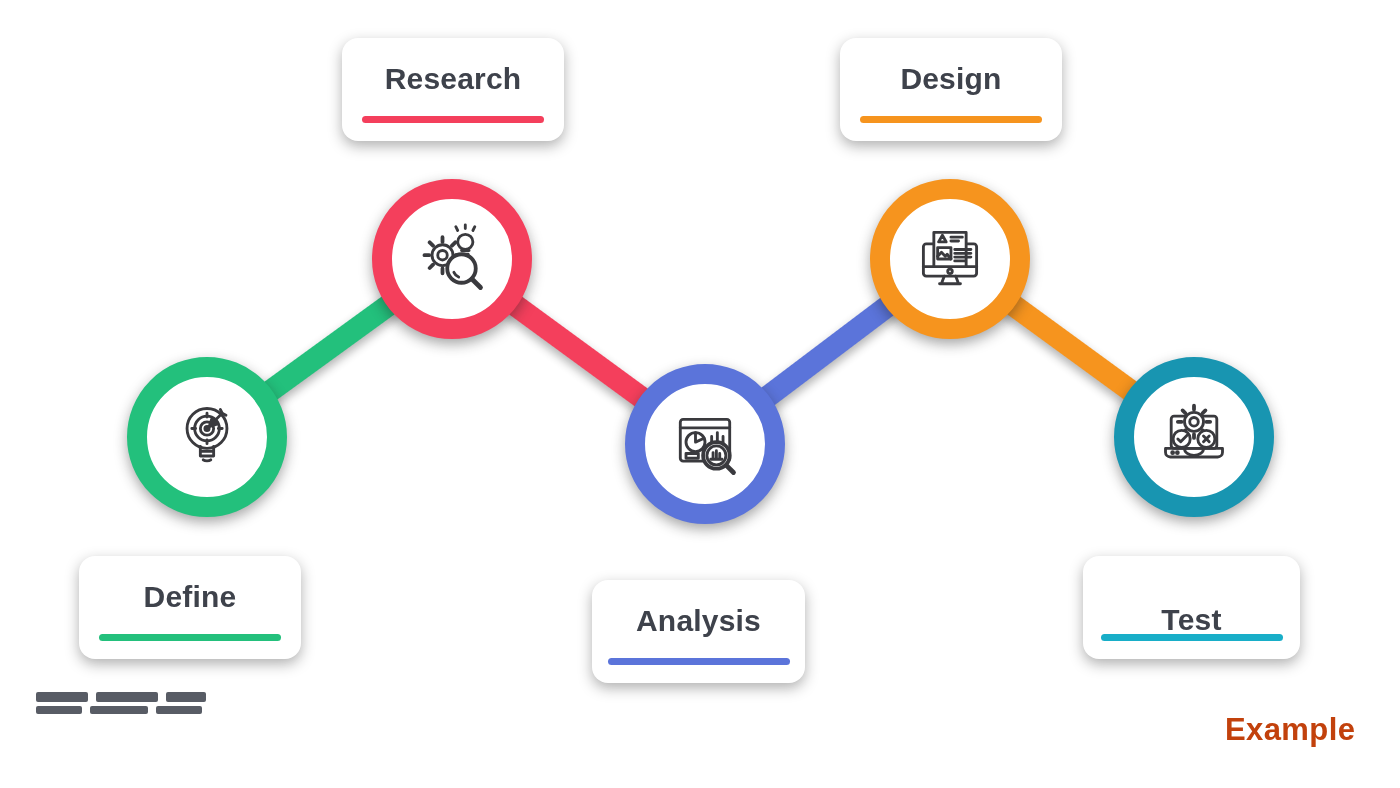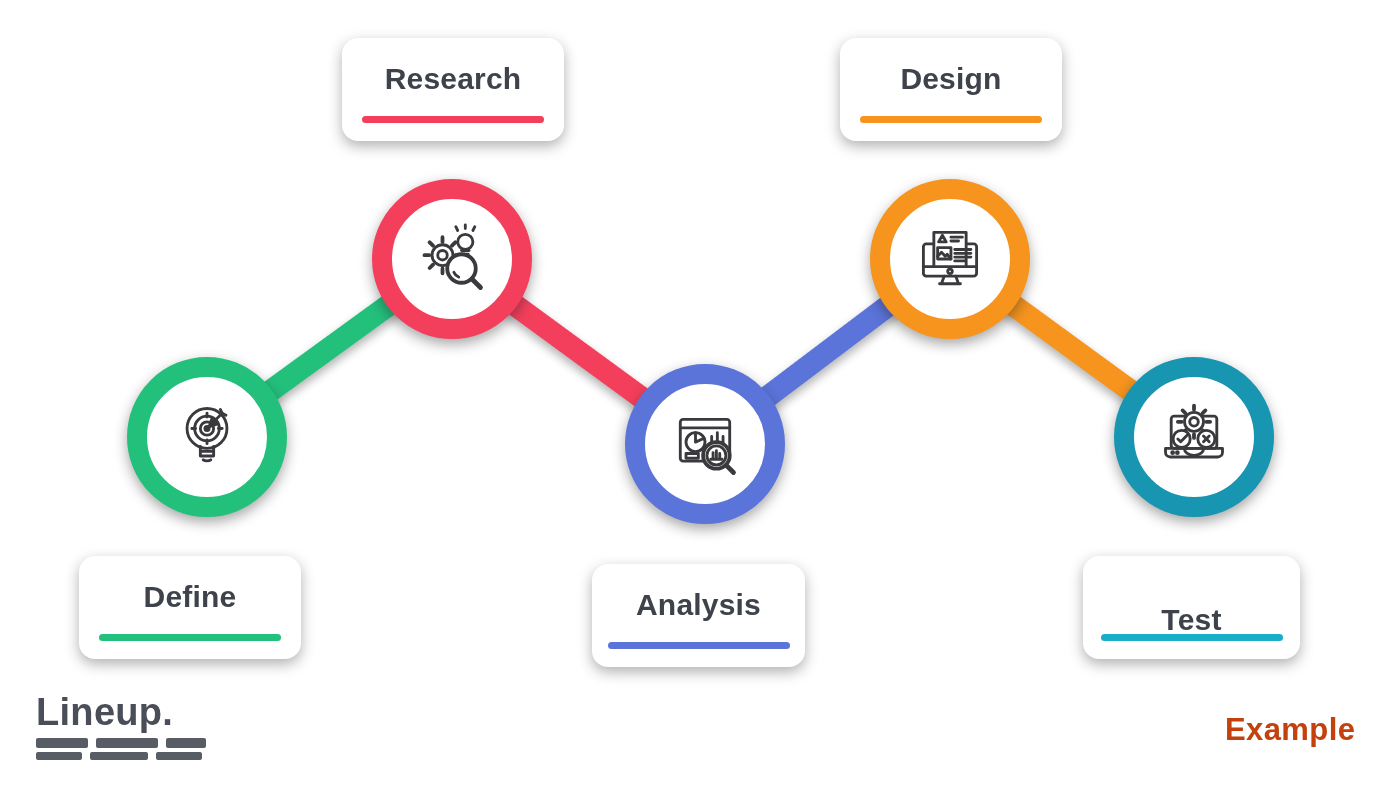--- a/index.html
+++ b/index.html
@@ -16,21 +16,21 @@
   .label-card .stage-label{
     margin-top:24px;font-size:30px;font-weight:600;letter-spacing:0.2px;color:#3E424B;
   }
   .stage-underline{
     position:absolute;bottom:18px;left:50%;transform:translateX(-50%);
     width:182px;height:7px;border-radius:4px;
   }
   #card-research{left:342px;top:38px;}
   #card-design{left:840px;top:38px;}
   #card-define{left:79px;top:556px;}
-  #card-analysis{left:592px;top:564px;width:213px;}
+  #card-analysis{left:592px;top:580px;width:213px;}
   #card-test{left:1083px;top:556px;width:217px;align-items:center;}
 
   
   .connector{
     position:absolute;height:22px;border-radius:11px;transform-origin:0 50%;z-index:1;
     filter:drop-shadow(0 4px 5px rgba(30,30,30,0.35));
   }
   #conn-define-research{left:207px;top:426px;width:303px;transform:rotate(-35.99deg);}
   #conn-research-analysis{left:452px;top:248px;width:313px;transform:rotate(36.18deg);}
   #conn-analysis-design{left:705px;top:433px;width:307px;transform:rotate(-37.06deg);}
@@ -174,21 +174,20 @@
   <div class="label-card" id="card-analysis">
     <span class="stage-label">Analysis</span>
     <span class="stage-underline" style="background-color: rgb(91, 116, 218);"></span>
   </div>
   <div class="label-card" id="card-test">
     <span class="stage-label">Test</span>
     <span class="stage-underline" style="background-color: rgb(24, 174, 200);"></span>
   </div>
 
   <div class="logo-watermark">
-    <div class="logo-text">Lineup.</div>
     <div class="logo-tagline">
       <span class="blk b1"></span>
       <span class="blk b2"></span>
       <span class="blk b3"></span>
       <span class="blk b4"></span>
       <span class="blk b5"></span>
       <span class="blk b6"></span>
     </div>
   </div>
   <div class="example-watermark">Example</div>

